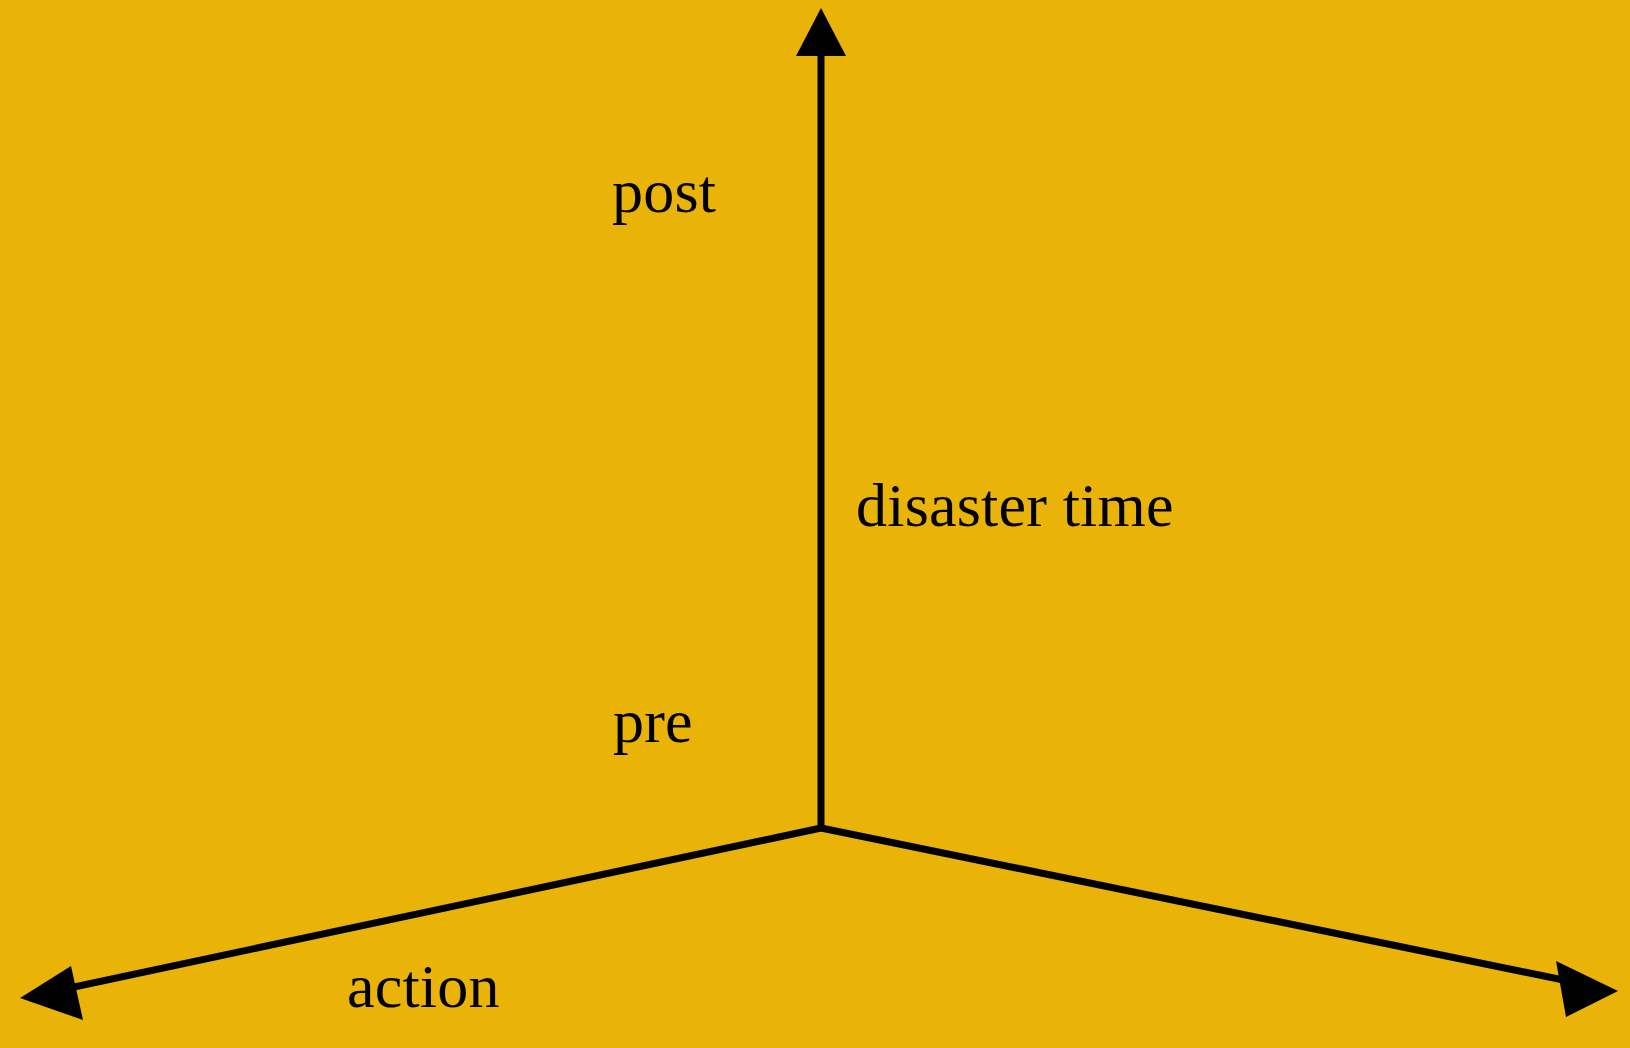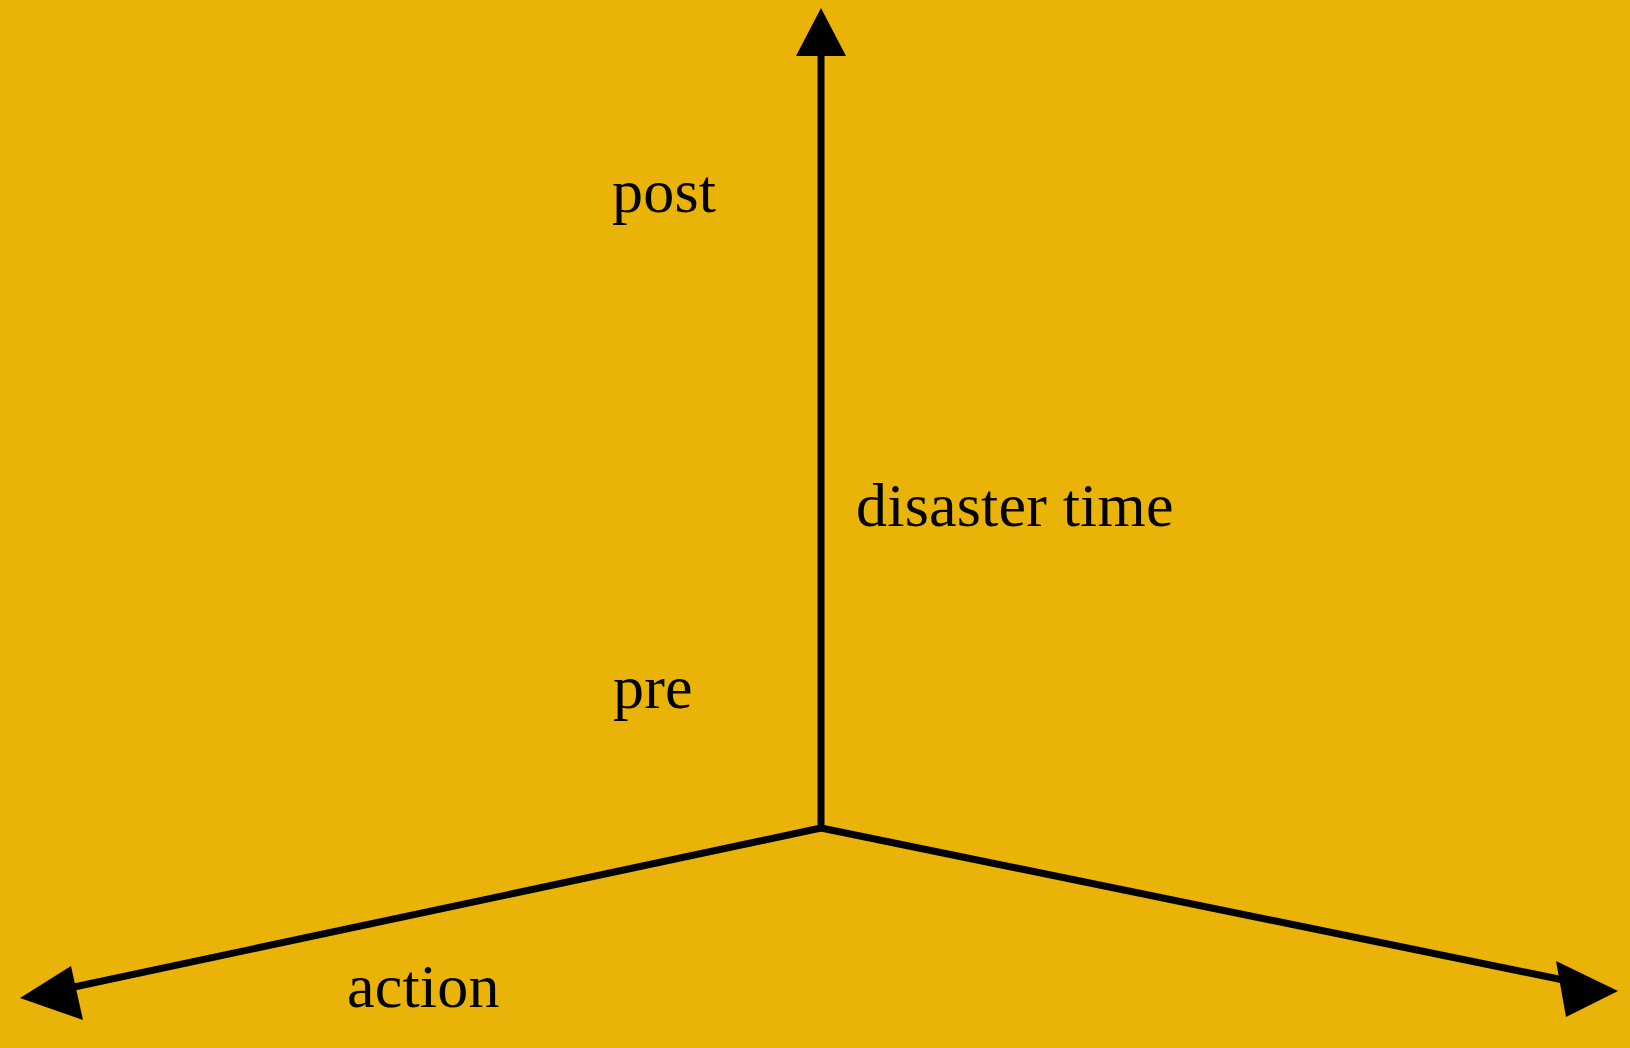--- a/index.html
+++ b/index.html
@@ -42,21 +42,21 @@
     top: 160px;
     font-size: 62px;
   }
   #label-during {
     left: 546px;
     top: 443px;
     font-size: 62px;
   }
   #label-pre {
     left: 613px;
-    top: 656px;
+    top: 690px;
     font-size: 62px;
   }
   
   #label-disaster-time {
     left: 856px;
     top: 443px;
     font-size: 62px;
     margin-top: 31px;
   }
   

